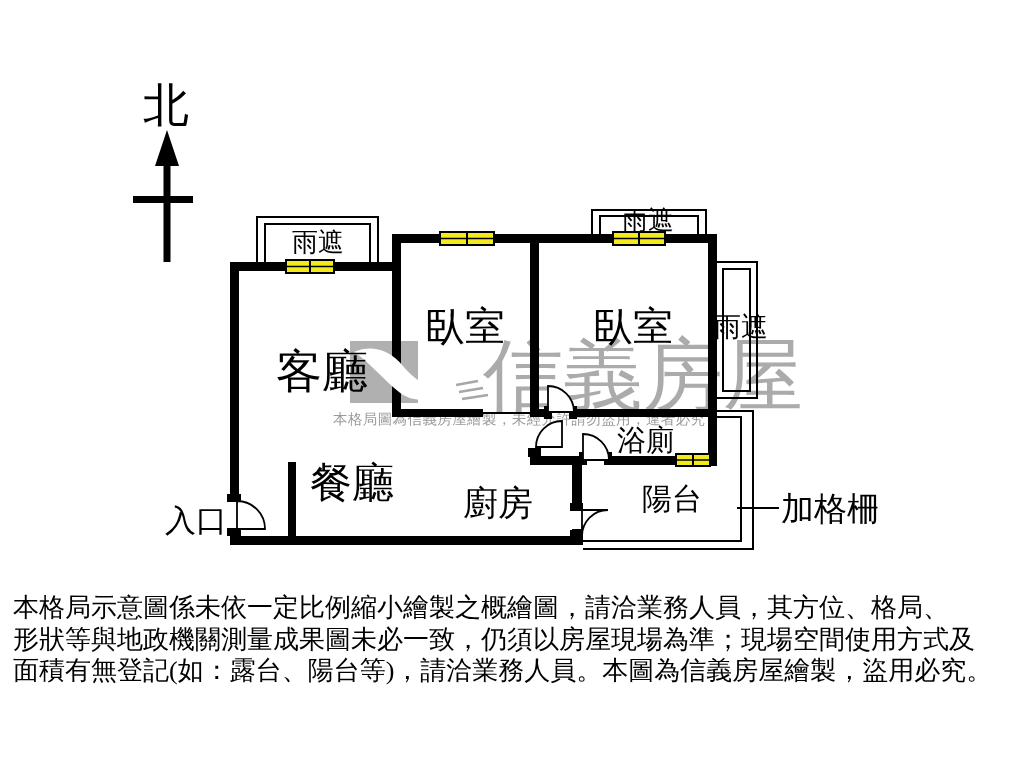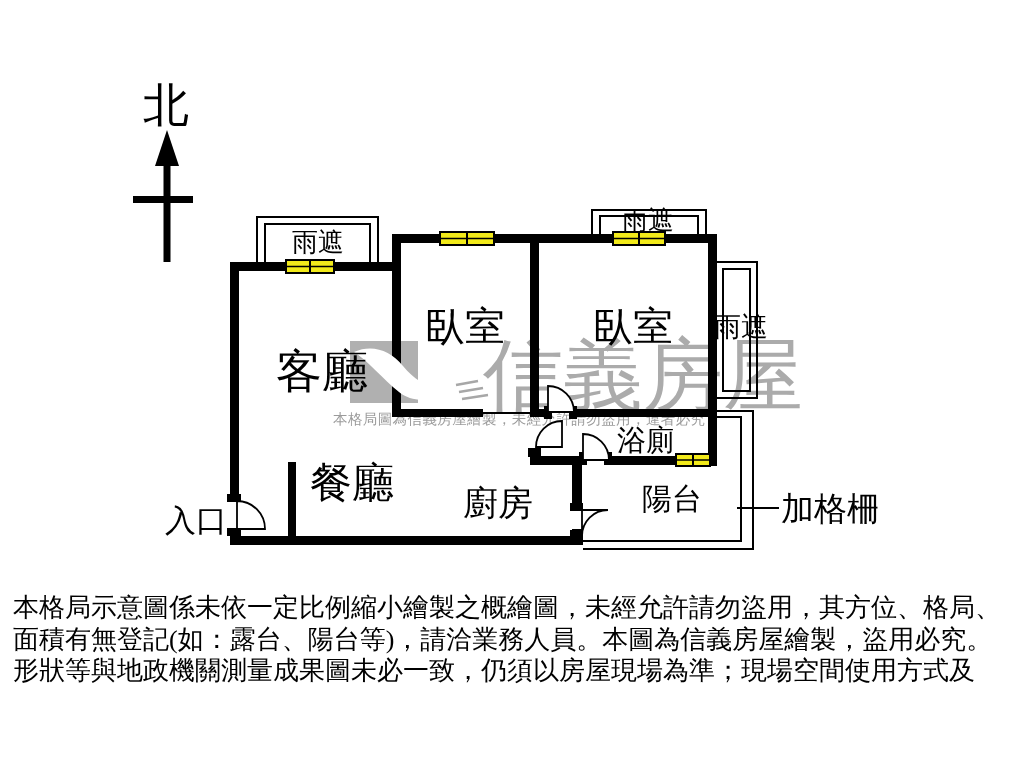--- a/index.html
+++ b/index.html
@@ -138,18 +138,18 @@
       <text x="672" y="509" font-size="30" text-anchor="middle" class="room-label">陽台</text>
       <text x="196" y="531" font-size="31" text-anchor="middle" class="room-label">入口</text>
       <text x="318" y="251" font-size="26" text-anchor="middle" class="room-label">雨遮</text>
       <text x="648" y="229" font-size="26" text-anchor="middle" class="room-label">雨遮</text>
       <text x="741" y="336" font-size="27" text-anchor="middle" class="room-label">雨遮</text>
       <text x="781" y="520" font-size="33" text-anchor="start" class="room-label">加格柵</text>
     </g>
   </svg>
 
   <div class="disclaimer">
-    <div>本格局示意圖係未依一定比例縮小繪製之概繪圖，未經允許請勿盜用，其方位、格局、</div>
+    <div>本格局示意圖係未依一定比例縮小繪製之概繪圖，請洽業務人員，其方位、格局、</div>
+    <div>形狀等與地政機關測量成果圖未必一致，仍須以房屋現場為準；現場空間使用方式及</div>
     <div>面積有無登記(如：露台、陽台等)，請洽業務人員。本圖為信義房屋繪製，盜用必究。</div>
-    <div>形狀等與地政機關測量成果圖未必一致，仍須以房屋現場為準；現場空間使用方式及</div>
   </div>
 
 </div>
 
 </body></html>

